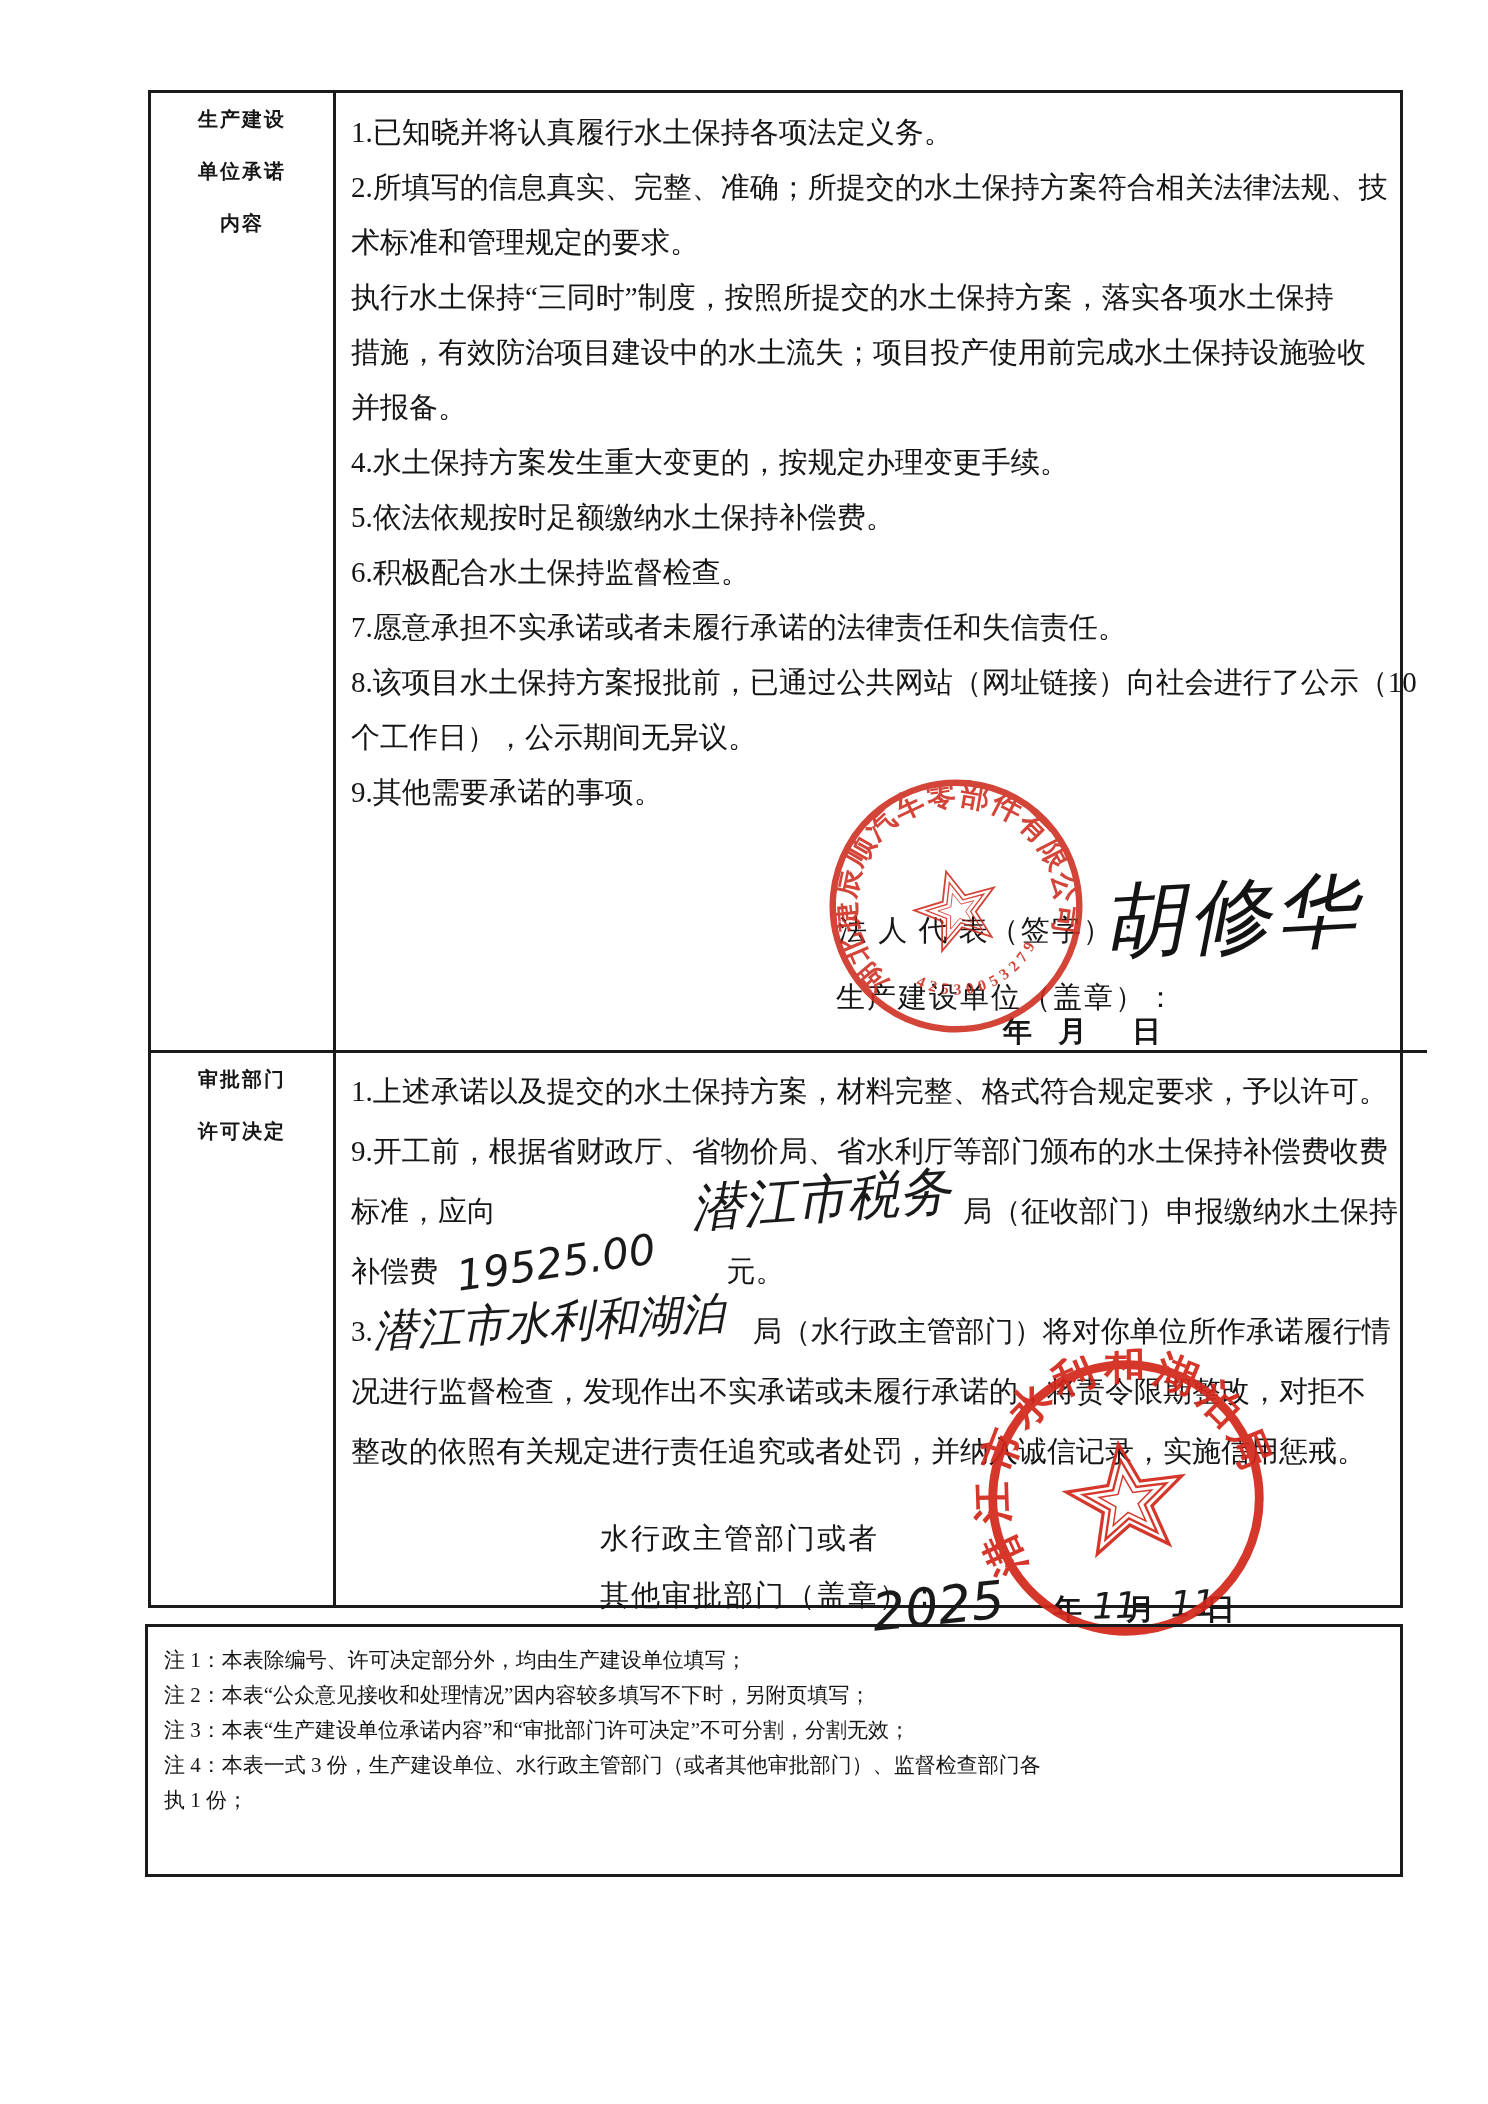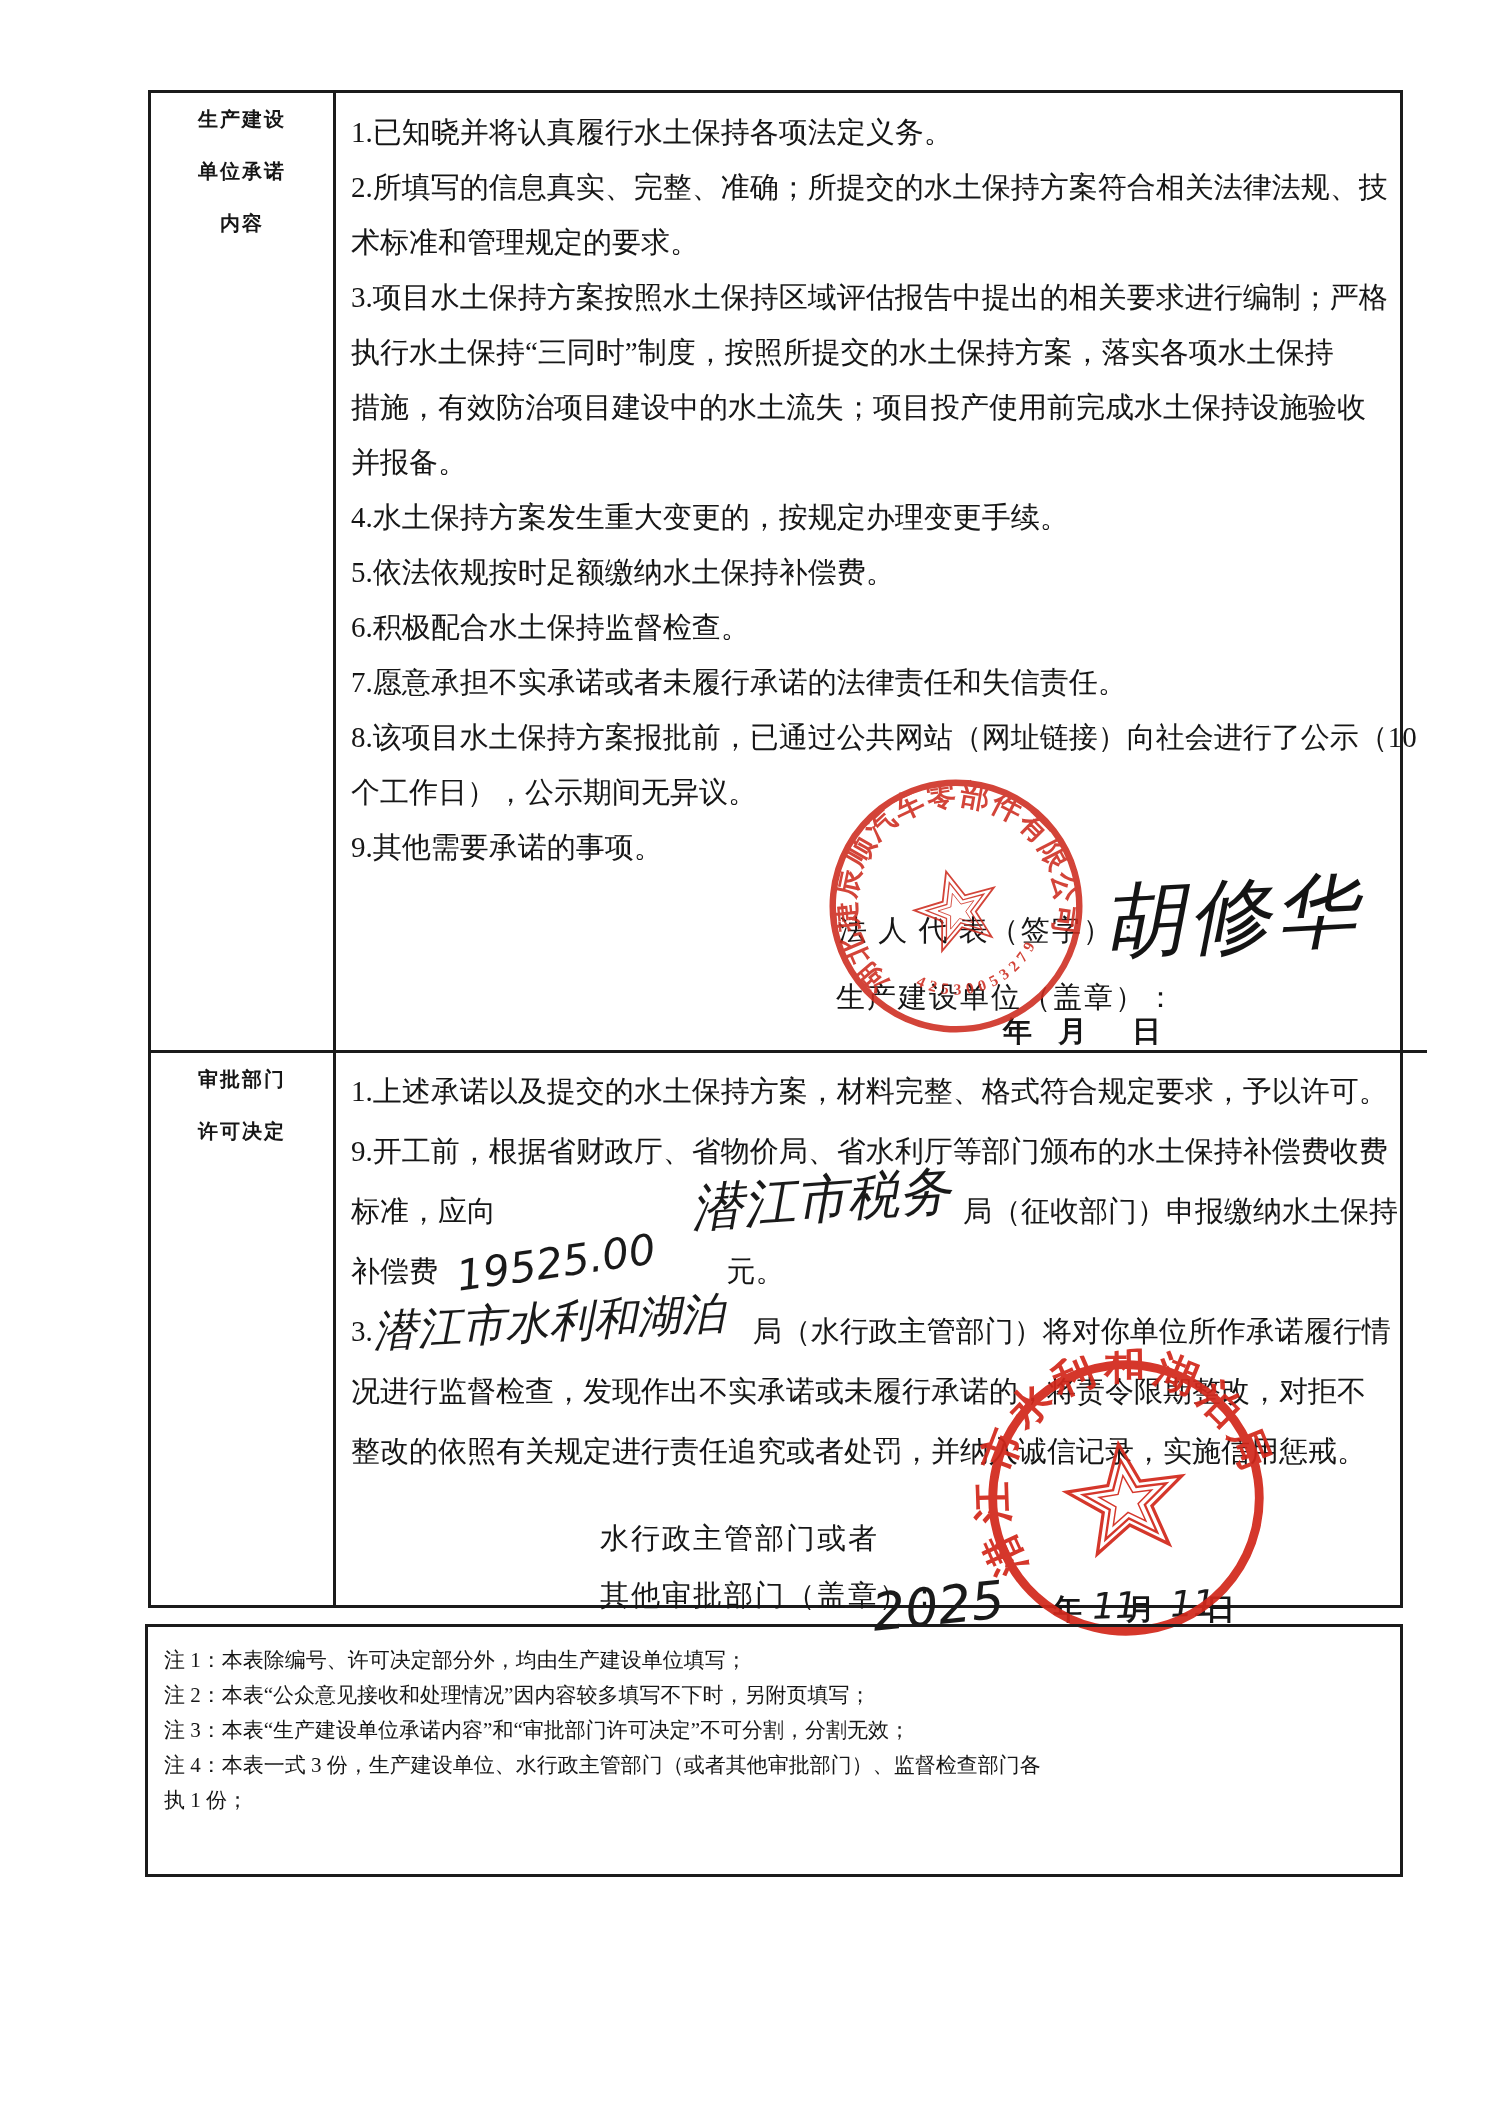--- a/index.html
+++ b/index.html
@@ -68,21 +68,20 @@
     <div class="cell label-cell row1">
       <div>生产建设</div>
       <div>单位承诺</div>
       <div>内容</div>
     </div>
 
     <div class="cell content-cell row1">
       <div class="line">1.已知晓并将认真履行水土保持各项法定义务。</div>
       <div class="line">2.所填写的信息真实、完整、准确；所提交的水土保持方案符合相关法律法规、技</div>
       <div class="line">术标准和管理规定的要求。</div>
-      <div class="line">3.项目水土保持方案按照水土保持区域评估报告中提出的相关要求进行编制；严格</div>
       <div class="line">执行水土保持“三同时”制度，按照所提交的水土保持方案，落实各项水土保持</div>
       <div class="line">措施，有效防治项目建设中的水土流失；项目投产使用前完成水土保持设施验收</div>
       <div class="line">并报备。</div>
       <div class="line">4.水土保持方案发生重大变更的，按规定办理变更手续。</div>
       <div class="line">5.依法依规按时足额缴纳水土保持补偿费。</div>
       <div class="line">6.积极配合水土保持监督检查。</div>
       <div class="line">7.愿意承担不实承诺或者未履行承诺的法律责任和失信责任。</div>
       <div class="line">8.该项目水土保持方案报批前，已通过公共网站（网址链接）向社会进行了公示（10</div>
       <div class="line">个工作日），公示期间无异议。</div>
       <div class="line">9.其他需要承诺的事项。</div>

